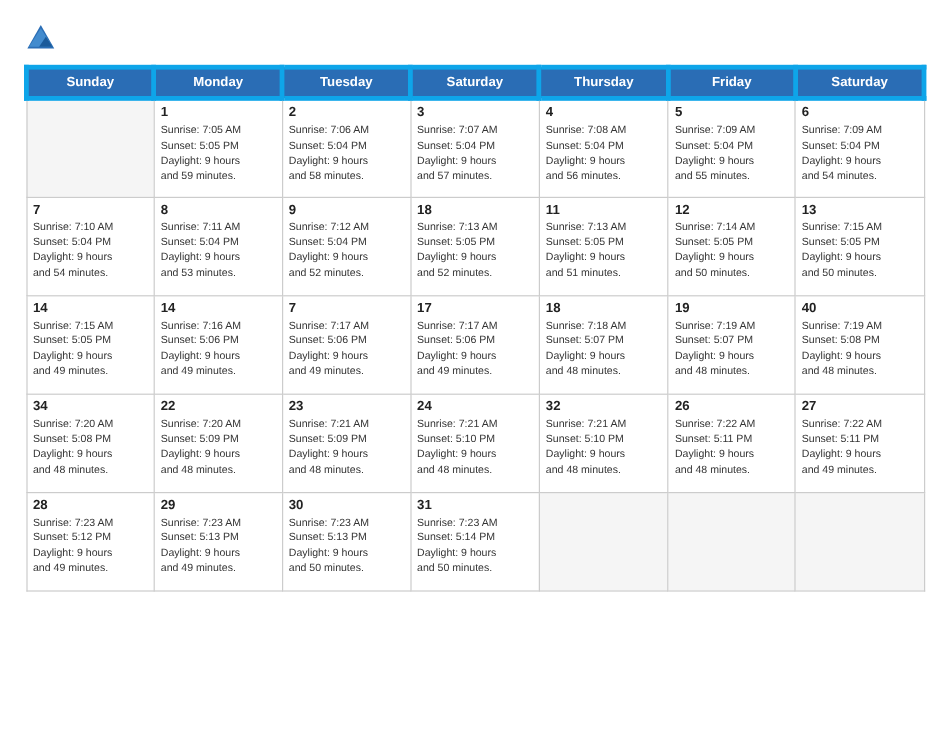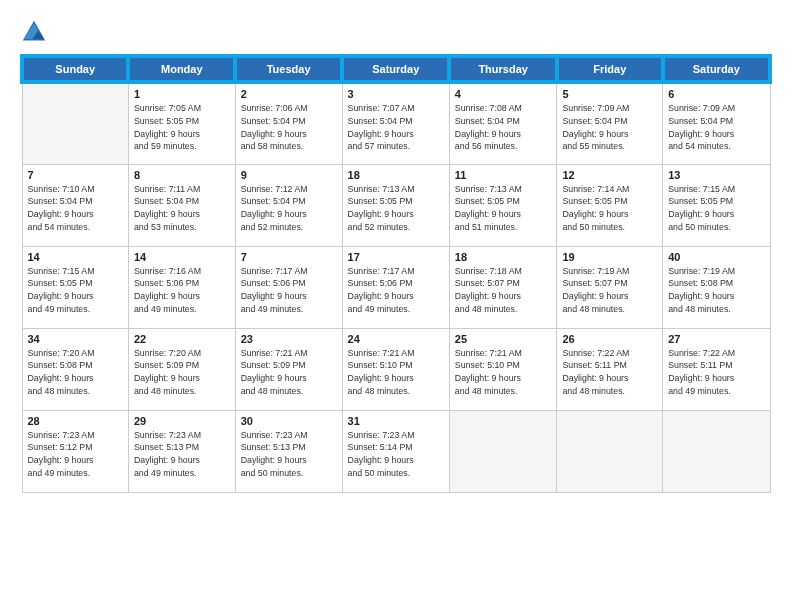--- a/index.html
+++ b/index.html
@@ -222,21 +222,21 @@
           </td>
           <td>
             <span class="day-num">23</span>
             <div class="day-info">Sunrise: 7:21 AM<br>Sunset: 5:09 PM<br>Daylight: 9 hours<br>and 48 minutes.</div>
           </td>
           <td>
             <span class="day-num">24</span>
             <div class="day-info">Sunrise: 7:21 AM<br>Sunset: 5:10 PM<br>Daylight: 9 hours<br>and 48 minutes.</div>
           </td>
           <td>
-            <span class="day-num">25</span>
+            <span class="day-num">32</span>
             <div class="day-info">Sunrise: 7:21 AM<br>Sunset: 5:10 PM<br>Daylight: 9 hours<br>and 48 minutes.</div>
           </td>
           <td>
             <span class="day-num">26</span>
             <div class="day-info">Sunrise: 7:22 AM<br>Sunset: 5:11 PM<br>Daylight: 9 hours<br>and 48 minutes.</div>
           </td>
           <td>
             <span class="day-num">27</span>
             <div class="day-info">Sunrise: 7:22 AM<br>Sunset: 5:11 PM<br>Daylight: 9 hours<br>and 49 minutes.</div>
           </td>

